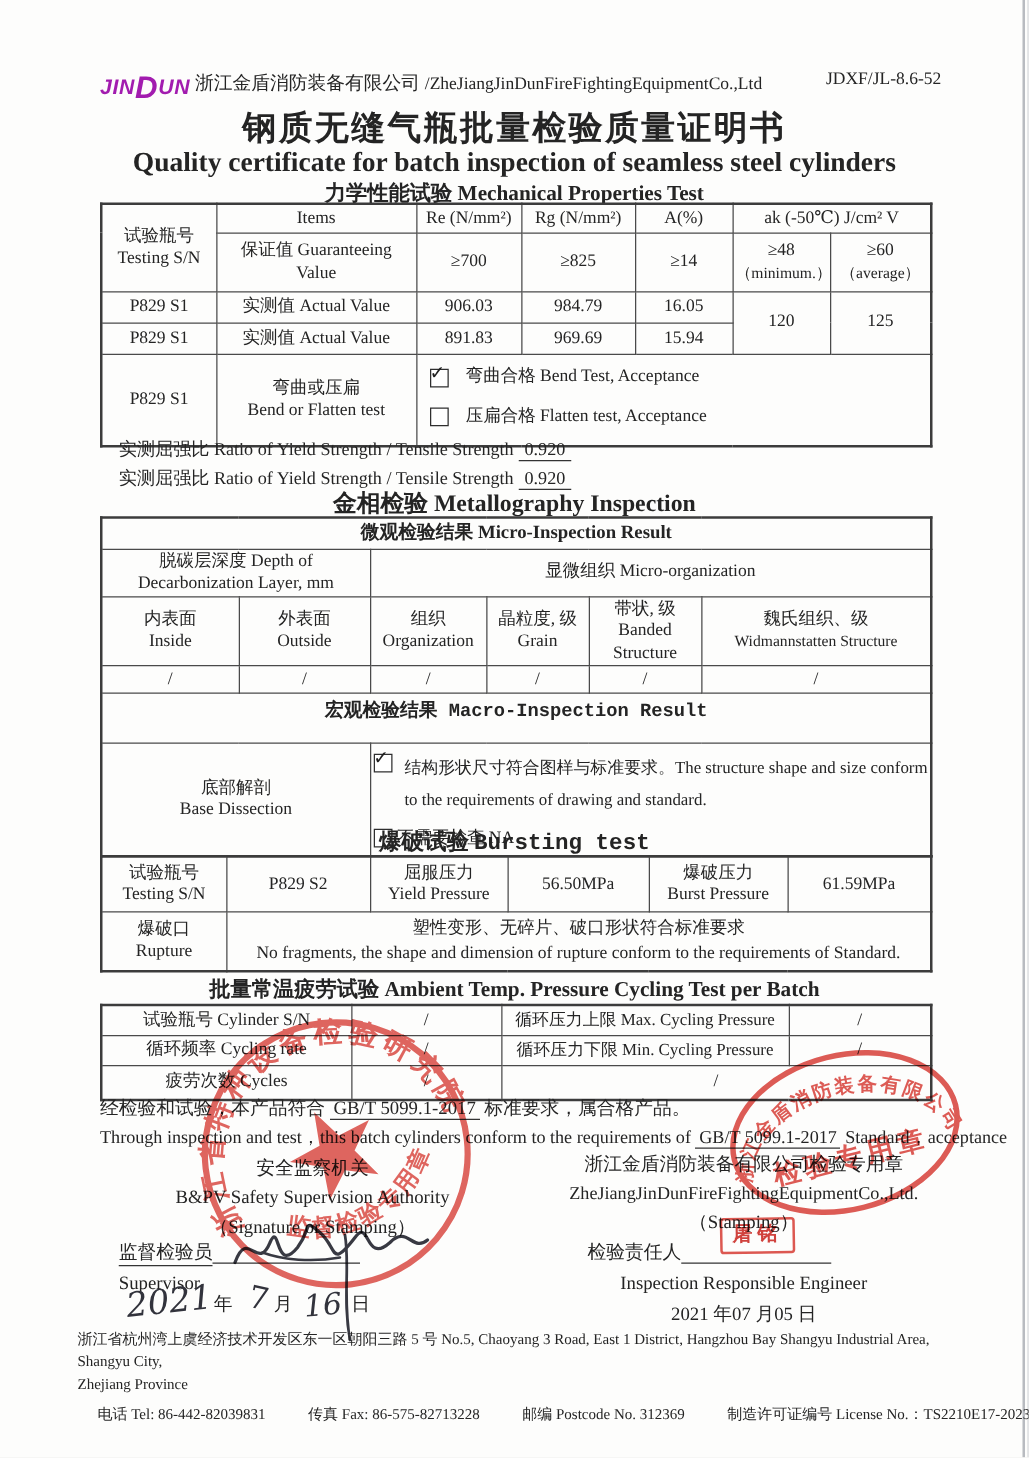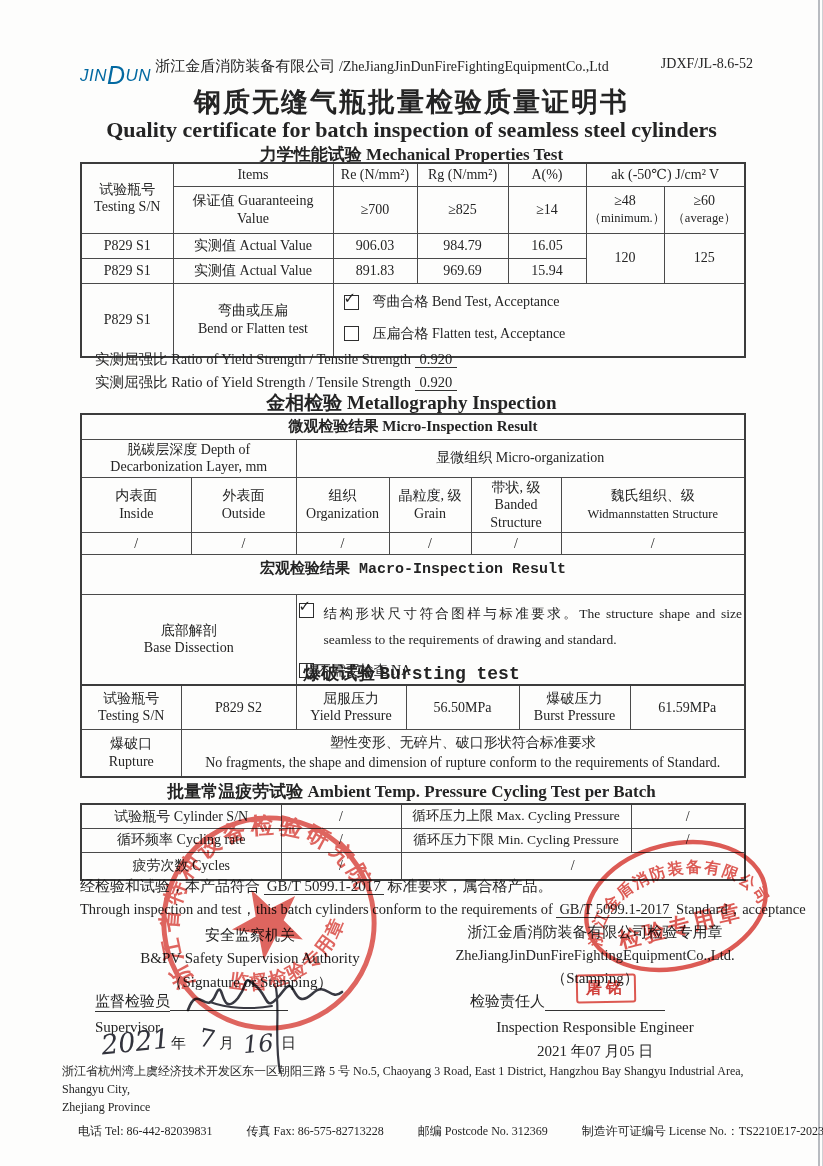--- a/index.html
+++ b/index.html
@@ -8,22 +8,22 @@
     position:relative;width:823px;height:1166px;margin:0 auto;
     background:#fdfdfc;overflow:hidden;
     font-family:"Liberation Serif","DejaVu Serif",serif;
     color:#242424;
   }
   .scan-edge{position:absolute;right:3px;top:0;bottom:0;width:2px;background:#8a9097;opacity:.6;}
   .scan-edge2{position:absolute;right:0;top:0;bottom:0;width:1px;background:#b9bec3;opacity:.7;}
 
   
   .hdr{position:absolute;top:52px;left:80px;right:70px;display:flex;align-items:flex-start;}
-  .logo{font-family:"Liberation Sans","DejaVu Sans",sans-serif;font-weight:normal;font-style:italic;
-        font-size:17px;letter-spacing:.5px;color:#0369a1;white-space:nowrap;margin-top:9px;}
+  .logo{font-family:"Liberation Sans","DejaVu Sans",sans-serif;font-weight:bold;font-style:italic;
+        font-size:17px;letter-spacing:.5px;color:#a21caf;white-space:nowrap;margin-top:4px;}
   .logo .bigD{font-size:25px;vertical-align:-3px;}
   .hdr-co{font-size:15px;margin-left:4px;margin-top:5px;white-space:nowrap;}
   .hdr-co .en{font-size:14px;}
   .doc-code{margin-left:auto;font-size:14px;margin-top:4px;white-space:nowrap;}
 
   .title-cn{position:absolute;top:84px;left:0;width:100%;text-align:center;
             font-size:27px;font-weight:bold;letter-spacing:2px;}
   .title-en{position:absolute;top:117px;left:0;width:100%;text-align:center;
             font-size:22px;font-weight:bold;}
   .sec-title{position:absolute;left:0;width:100%;text-align:center;font-weight:bold;font-size:17px;}
@@ -199,21 +199,21 @@
     <tr style="height:40px;font-family:Liberation Mono, monospace;">
       <td colspan="6" style="font-weight:bold;font-size:15px;vertical-align:top;padding-top:6px;">宏观检验结果 Macro-Inspection Result</td>
     </tr>
     <tr style="height:90px;">
       <td colspan="2"><span>底部解剖</span><br><span>Base Dissection</span></td>
       <td colspan="4" class="left-pad-cell">
         <div style="display:flex;gap:10px;align-items:flex-start;margin:2px 0 10px 0;">
           <span class="cb" style="margin-top:2px;">
                 <span class="tick">✓</span>
               </span>
-          <span class="just" style="font-size:13.5px;line-height:1.9;">结构形状尺寸符合图样与标准要求。The structure shape and size seamless to the requirements of drawing and standard.</span>
+          <span class="just" style="font-size:13.5px;line-height:1.9;">结构形状尺寸符合图样与标准要求。The structure shape and size conform to the requirements of drawing and standard.</span>
         </div>
         <div style="display:flex;gap:4px;align-items:center;">
           <span class="cb"></span>
           <span style="font-size:14px;">不需要检查 NA</span>
         </div>
       </td>
     </tr>
   </tbody>
     </table>
 

